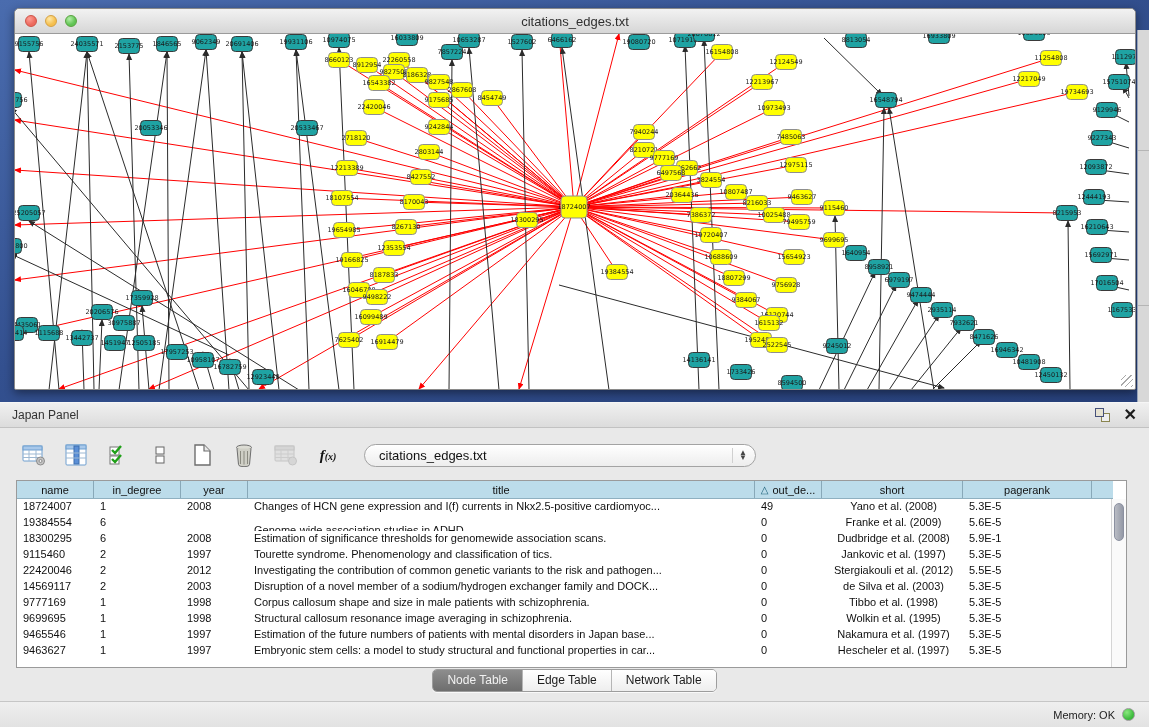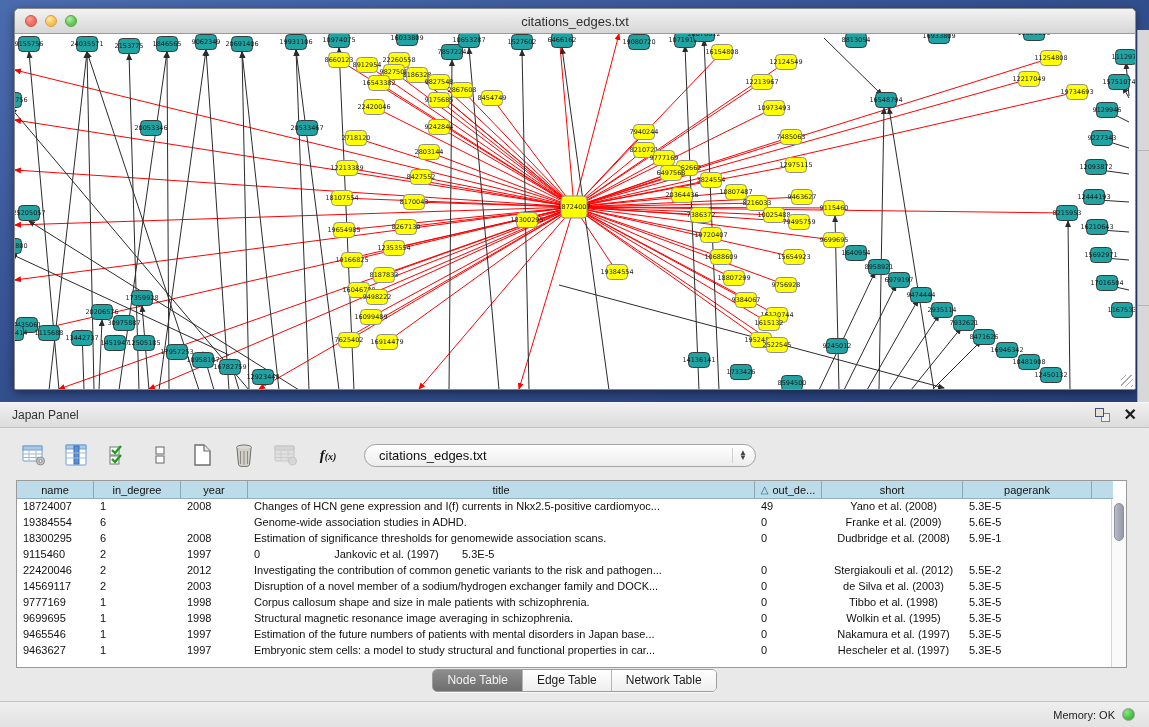--- a/index.html
+++ b/index.html
@@ -854,50 +854,51 @@
           <div class="cell" style="width: 67px;">2008</div>
           <div class="cell" style="width: 507px;">Changes of HCN gene expression and I(f) currents in Nkx2.5-positive cardiomyoc...</div>
           <div class="cell" style="width: 67px;">49</div>
           <div class="cell center" style="width: 141px;">Yano et al. (2008)</div>
           <div class="cell" style="width: 129px;">5.3E-5</div>
         </div>
         <div class="grid-row">
           <div class="cell" style="width: 77px;">19384554</div>
           <div class="cell" style="width: 87px;">6</div>
           <div class="cell" style="width: 67px; margin-top: 36px;">2009</div>
-          <div class="cell" style="width: 507px;">Genome-wide association studies in ADHD.</div>
+          <div class="cell" style="width: 507px; margin-top: 8px;">Genome-wide association studies in ADHD.</div>
           <div class="cell" style="width: 67px;">0</div>
           <div class="cell center" style="width: 141px;">Franke et al. (2009)</div>
           <div class="cell" style="width: 129px;">5.6E-5</div>
         </div>
         <div class="grid-row">
           <div class="cell" style="width: 77px;">18300295</div>
           <div class="cell" style="width: 87px;">6</div>
           <div class="cell" style="width: 67px;">2008</div>
           <div class="cell" style="width: 507px;">Estimation of significance thresholds for genomewide association scans.</div>
           <div class="cell" style="width: 67px;">0</div>
           <div class="cell center" style="width: 141px;">Dudbridge et al. (2008)</div>
           <div class="cell" style="width: 129px;">5.9E-1</div>
         </div>
         <div class="grid-row">
           <div class="cell" style="width: 77px;">9115460</div>
           <div class="cell" style="width: 87px;">2</div>
           <div class="cell" style="width: 67px;">1997</div>
+          <div class="cell" style="width: 507px;">Tourette syndrome. Phenomenology and classification of tics.</div>
           <div class="cell" style="width: 67px;">0</div>
           <div class="cell center" style="width: 141px;">Jankovic et al. (1997)</div>
           <div class="cell" style="width: 129px;">5.3E-5</div>
         </div>
         <div class="grid-row">
           <div class="cell" style="width: 77px;">22420046</div>
           <div class="cell" style="width: 87px;">2</div>
           <div class="cell" style="width: 67px;">2012</div>
           <div class="cell" style="width: 507px;">Investigating the contribution of common genetic variants to the risk and pathogen...</div>
           <div class="cell" style="width: 67px;">0</div>
           <div class="cell center" style="width: 141px;">Stergiakouli et al. (2012)</div>
-          <div class="cell" style="width: 129px;">5.5E-2</div>
+          <div class="cell" style="width: 129px;">5.5E-5</div>
         </div>
         <div class="grid-row">
           <div class="cell" style="width: 77px;">14569117</div>
           <div class="cell" style="width: 87px;">2</div>
           <div class="cell" style="width: 67px;">2003</div>
           <div class="cell" style="width: 507px;">Disruption of a novel member of a sodium/hydrogen exchanger family and DOCK...</div>
           <div class="cell" style="width: 67px;">0</div>
           <div class="cell center" style="width: 141px;">de Silva et al. (2003)</div>
           <div class="cell" style="width: 129px;">5.3E-5</div>
         </div>
@@ -907,21 +908,21 @@
           <div class="cell" style="width: 67px;">1998</div>
           <div class="cell" style="width: 507px;">Corpus callosum shape and size in male patients with schizophrenia.</div>
           <div class="cell" style="width: 67px;">0</div>
           <div class="cell center" style="width: 141px;">Tibbo et al. (1998)</div>
           <div class="cell" style="width: 129px;">5.3E-5</div>
         </div>
         <div class="grid-row">
           <div class="cell" style="width: 77px;">9699695</div>
           <div class="cell" style="width: 87px;">1</div>
           <div class="cell" style="width: 67px;">1998</div>
-          <div class="cell" style="width: 507px;">Structural magnetic resonance image averaging in schizophrenia.</div>
+          <div class="cell" style="width: 507px;">Structural callosum resonance image averaging in schizophrenia.</div>
           <div class="cell" style="width: 67px;">0</div>
           <div class="cell center" style="width: 141px;">Wolkin et al. (1995)</div>
           <div class="cell" style="width: 129px;">5.3E-5</div>
         </div>
         <div class="grid-row">
           <div class="cell" style="width: 77px;">9465546</div>
           <div class="cell" style="width: 87px;">1</div>
           <div class="cell" style="width: 67px;">1997</div>
           <div class="cell" style="width: 507px;">Estimation of the future numbers of patients with mental disorders in Japan base...</div>
           <div class="cell" style="width: 67px;">0</div>

